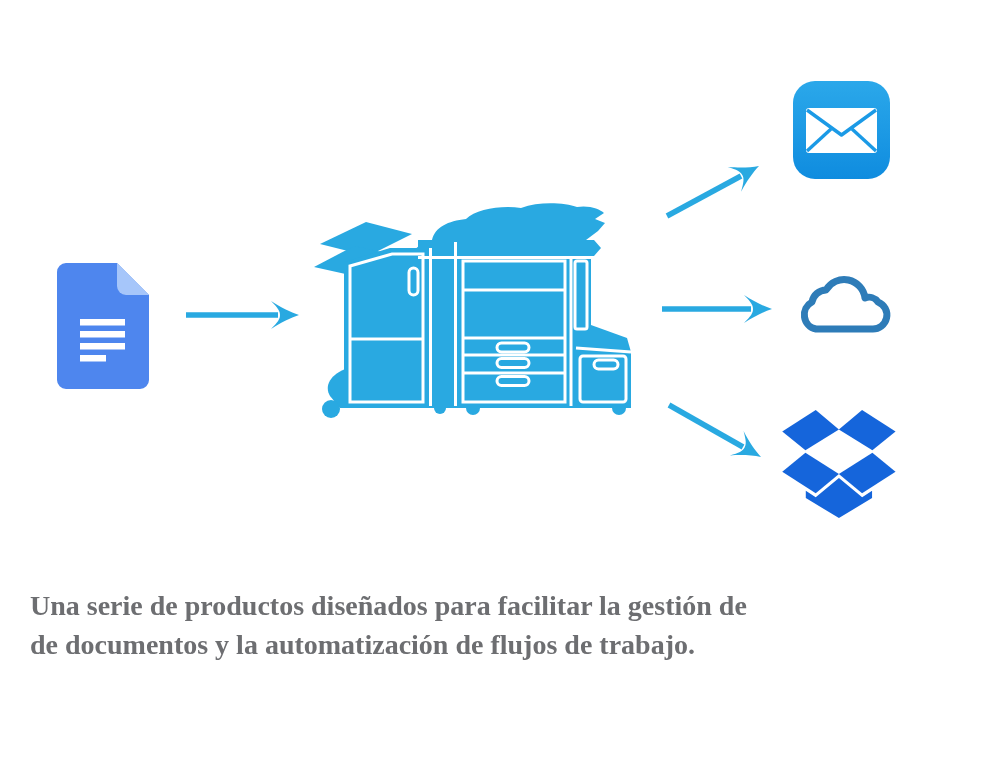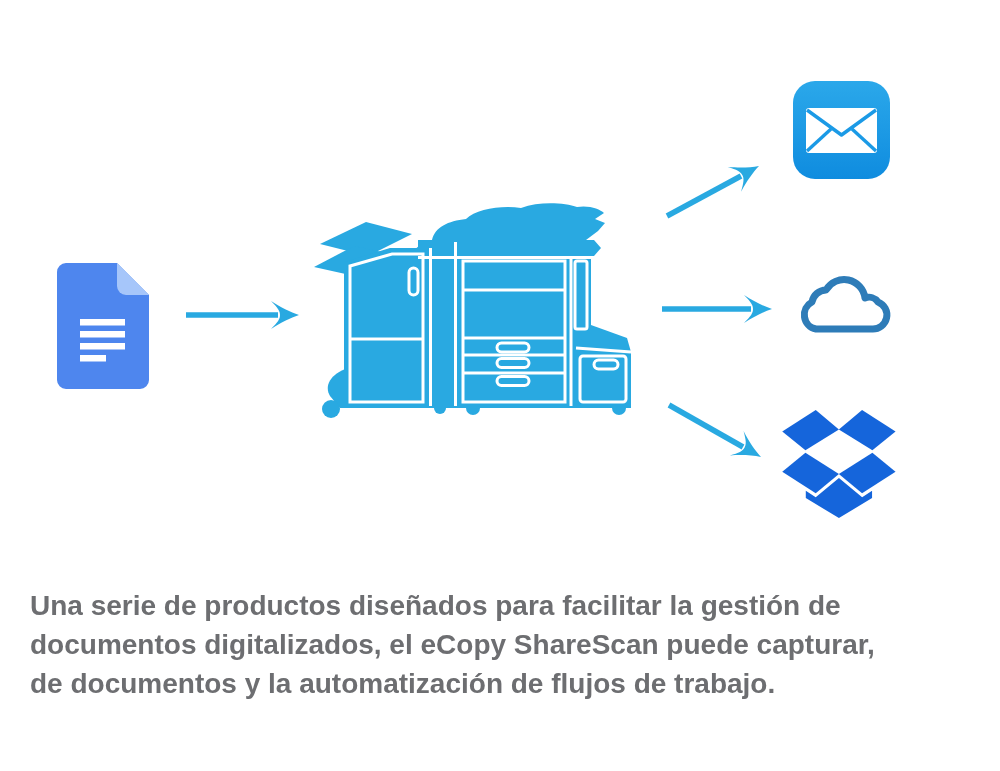--- a/index.html
+++ b/index.html
@@ -1,18 +1,18 @@
 <!DOCTYPE html>
 <html><head>
 <meta charset="utf-8">
 <style>
   html,body{margin:0;padding:0;background:#fff;}
   #canvas{
     position:relative;width:1000px;height:771px;background:#ffffff;
-    font-family:Liberation Sans, sans-serif;overflow:hidden;
+    font-family:Liberation Serif, serif;overflow:hidden;
   }
   .abs{position:absolute;}
   
   #caption{position:absolute;left:30px;top:586px;width:960px;}
   .cap-line{
     white-space:nowrap;color:#6D6E71;font-weight:700;
     font-size:28px;line-height:39px;letter-spacing:0px;
   }
 </style>
 </head>
@@ -133,17 +133,16 @@
       <path d="M115.9,0 L0,74.6 L80.2,139.2 L196.3,67.5 Z"></path>
       <path d="M276.4,0 L392.3,74.6 L312.1,139.2 L196,67.5 Z"></path>
       <path d="M0,213.8 L115.9,288.4 L196.3,221.3 L80.2,148.2 Z"></path>
       <path d="M392.3,213.8 L276.4,288.4 L196,221.3 L312.1,148.2 Z"></path>
       <path d="M196.3,235.7 L115.9,302.4 L81.5,279.9 L81.5,305.1 L196.3,374 L311,305.1 L311,279.9 L276.6,302.4 Z"></path>
     </g>
   </svg>
 
   <div id="caption">
     <div class="cap-line">Una serie de productos diseñados para facilitar la gestión de</div>
-    <div class="cap-line">documentos digitalizados, el eCopy ShareScan puede capturar,</div>
     <div class="cap-line">de documentos y la automatización de flujos de trabajo.</div>
   </div>
 
 </div>
 
 </body></html>

